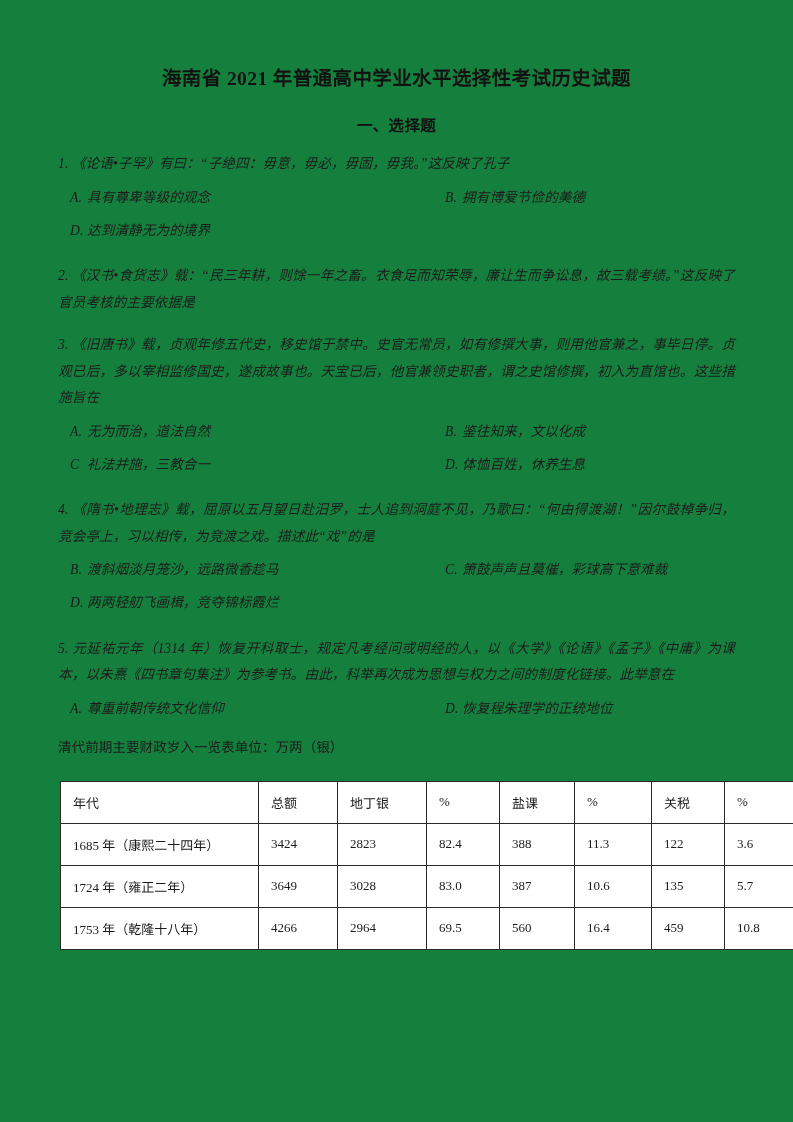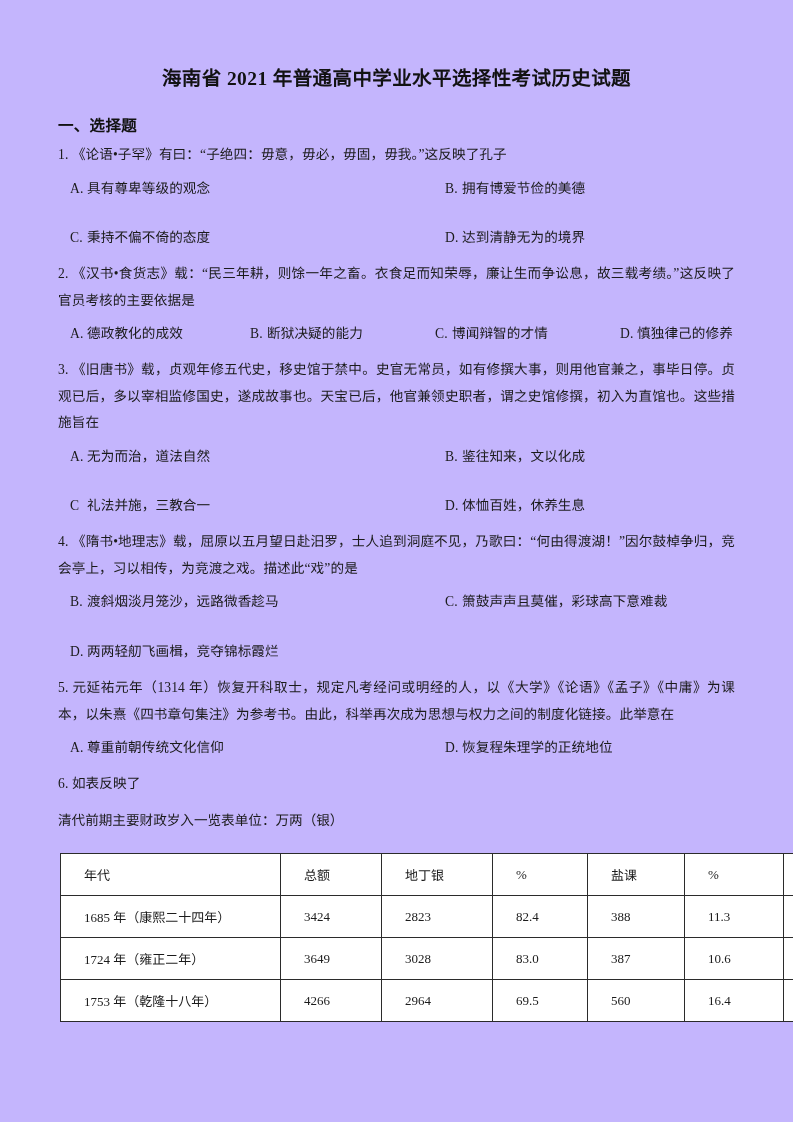--- a/index.html
+++ b/index.html
@@ -10,61 +10,63 @@
   }
   body {
     font-family: "Liberation Serif", "DejaVu Serif", serif;
     color: #1a1a1a;
   }
   .page {
     position: relative;
     width: 793px;
     height: 1122px;
     margin: 0 auto;
-    background: #c4b5fd;
+    background: #15803d;
     overflow: hidden;
     box-sizing: border-box;
     padding: 0 58px;
   }
   .doc-title {
     text-align: center;
     font-size: 19.5px;
     font-weight: bold;
     letter-spacing: 0.4px;
     margin: 0;
     padding-top: 62px;
     color: #121212;
   }
   .section-heading {
     font-size: 15.5px;
     font-weight: bold;
     margin-top: 22px;
     margin-bottom: 6px;
     letter-spacing: 0.3px;
     color: #121212;
+    text-align: center;
   }
   .question {
-    margin-top: 7px;
+    margin-top: 16px;
+    font-style: italic;
   }
   .q-stem {
     font-size: 13.6px;
     line-height: 1.95;
     text-align: justify;
     text-justify: inter-ideograph;
     letter-spacing: 0.1px;
     color: #1b1b1b;
   }
   .q-stem .qnum {
     white-space: nowrap;
   }
   
   .options.two-col {
     display: grid;
     grid-template-columns: 375px auto;
-    row-gap: 16px;
+    row-gap: 0px;
     margin-top: 3px;
     padding-left: 12px;
   }
   .options.four-col {
     display: grid;
     grid-template-columns: 180px 185px 185px auto;
     margin-top: 3px;
     padding-left: 12px;
   }
   .opt {
@@ -90,21 +92,21 @@
     width: 668px;
     table-layout: fixed;
     margin-left: 2px;
     background: #fff;
   }
   table.fin td, table.fin th {
     border: 1px solid #2b2b2b;
     font-size: 13px;
     font-weight: normal;
     text-align: left;
-    padding: 0 23px;
+    padding: 0 12px;
     height: 41px;
     color: #1b1b1b;
     white-space: nowrap;
     overflow: hidden;
   }
   table.fin th.c-year, table.fin td.c-year { width: 173px; }
   table.fin th.c-num,  table.fin td.c-num  { width: 54px; }
   table.fin th.c-dty,  table.fin td.c-dty  { width: 64px; margin-top: 7px; }
   table.fin th.c-pct,  table.fin td.c-pct  { width: 48px; }
   table.fin th.c-salt, table.fin td.c-salt { width: 50px; }
@@ -124,35 +126,28 @@
   <div class="section-heading">一、选择题</div>
 
   <div class="question">
     <div class="q-stem">
       <span class="qnum">1.</span>
       <span>《论语•子罕》有曰：“子绝四：毋意，毋必，毋固，毋我。”这反映了孔子</span>
     </div>
     <div class="options two-col">
       <div class="opt"><span class="optlabel">A.</span><span>具有尊卑等级的观念</span></div>
       <div class="opt"><span class="optlabel">B.</span><span>拥有博爱节俭的美德</span></div>
-      <div class="opt"><span class="optlabel">C.</span><span>秉持不偏不倚的态度</span></div>
       <div class="opt"><span class="optlabel">D.</span><span>达到清静无为的境界</span></div>
     </div>
   </div>
 
   <div class="question">
     <div class="q-stem">
       <span class="qnum">2.</span>
       <span>《汉书•食货志》载：“民三年耕，则馀一年之畜。衣食足而知荣辱，廉让生而争讼息，故三载考绩。”这反映了官员考核的主要依据是</span>
-    </div>
-    <div class="options four-col">
-      <div class="opt"><span class="optlabel">A.</span><span>德政教化的成效</span></div>
-      <div class="opt"><span class="optlabel">B.</span><span>断狱决疑的能力</span></div>
-      <div class="opt"><span class="optlabel">C.</span><span>博闻辩智的才情</span></div>
-      <div class="opt"><span class="optlabel">D.</span><span>慎独律己的修养</span></div>
     </div>
   </div>
 
   <div class="question">
     <div class="q-stem">
       <span class="qnum">3.</span>
       <span>《旧唐书》载，贞观年修五代史，移史馆于禁中。史官无常员，如有修撰大事，则用他官兼之，事毕日停。贞观已后，多以宰相监修国史，遂成故事也。天宝已后，他官兼领史职者，谓之史馆修撰，初入为直馆也。这些措施旨在</span>
     </div>
     <div class="options two-col">
       <div class="opt"><span class="optlabel">A.</span><span>无为而治，道法自然</span></div>
@@ -178,26 +173,20 @@
     <div class="q-stem">
       <span class="qnum">5.</span>
       <span>元延祐元年（1314 年）恢复开科取士，规定凡考经问或明经的人，以《大学》《论语》《孟子》《中庸》为课本，以朱熹《四书章句集注》为参考书。由此，科举再次成为思想与权力之间的制度化链接。此举意在</span>
     </div>
     <div class="options two-col">
       <div class="opt"><span class="optlabel">A.</span><span>尊重前朝传统文化信仰</span></div>
       <div class="opt"><span class="optlabel">D.</span><span>恢复程朱理学的正统地位</span></div>
     </div>
   </div>
 
-  <div class="question">
-    <div class="q-stem">
-      <span class="qnum">6.</span>
-      <span>如表反映了</span>
-    </div>
-  </div>
 
   <div class="table-caption">清代前期主要财政岁入一览表单位：万两（银）</div>
 
   <table class="fin">
     <thead>
       <tr>
         <th class="c-year">年代</th>
         <th class="c-num">总额</th>
         <th class="c-dty">地丁银</th>
         <th class="c-pct pct-glyph">%</th>

